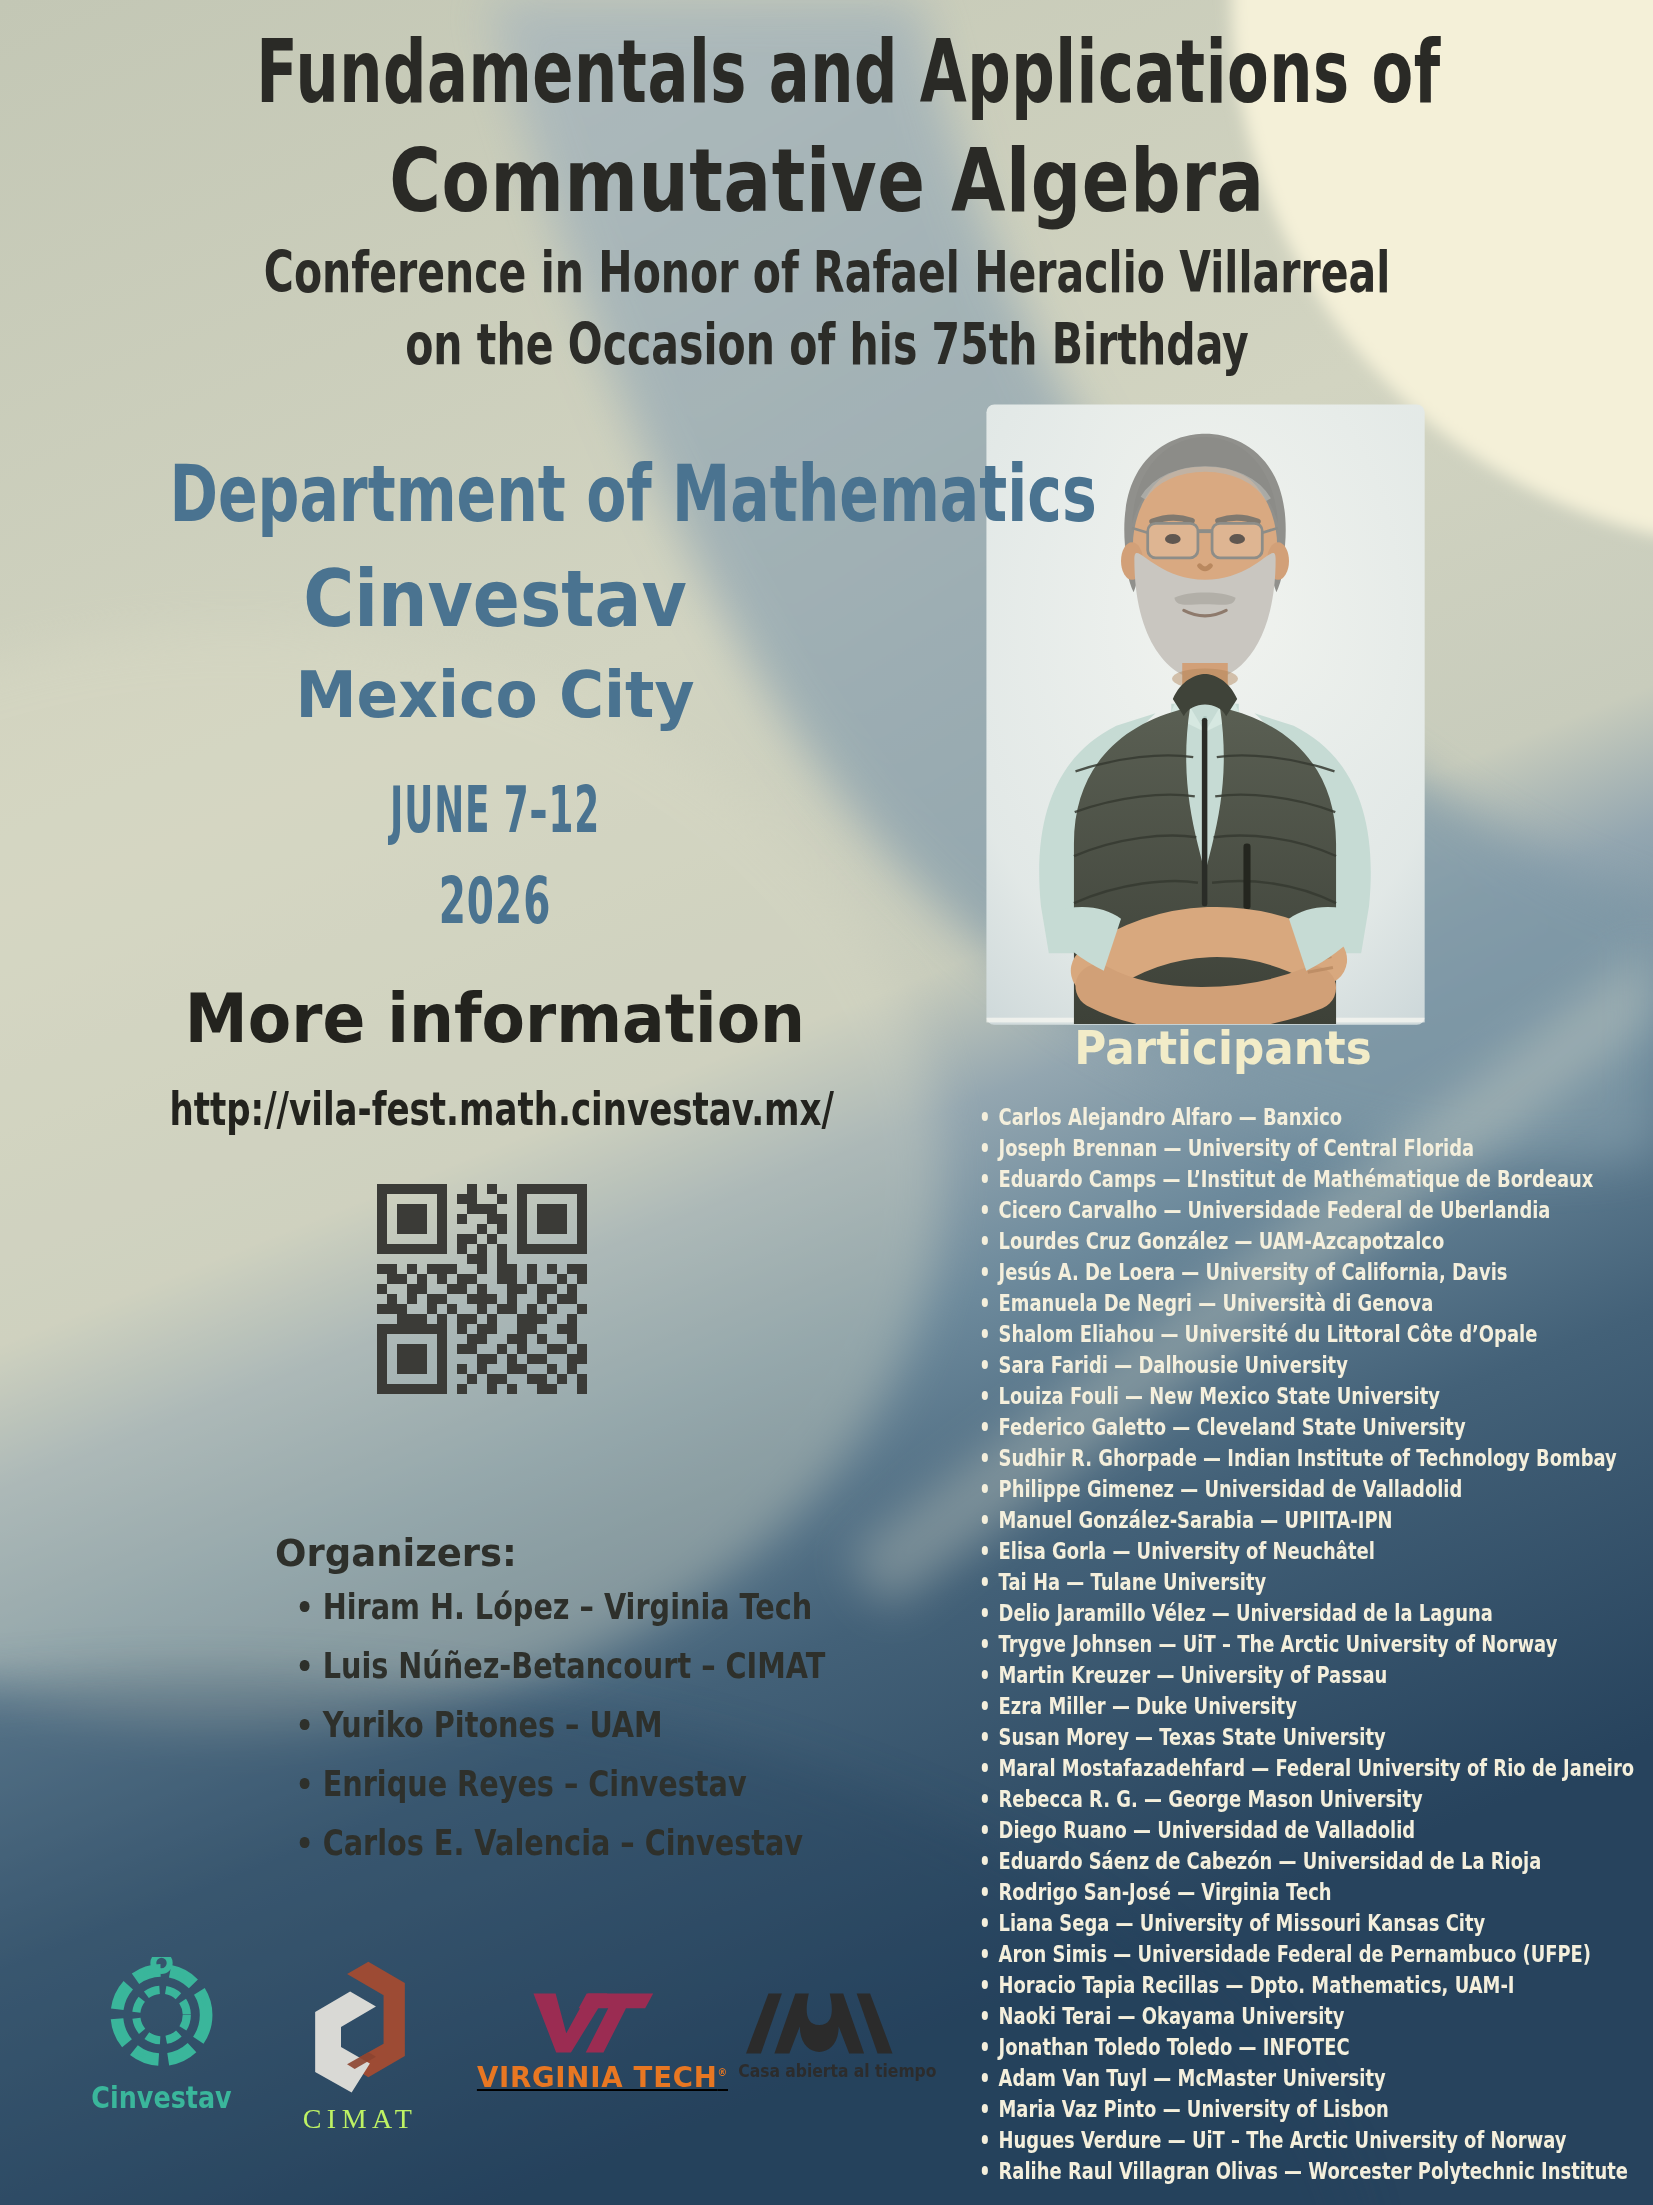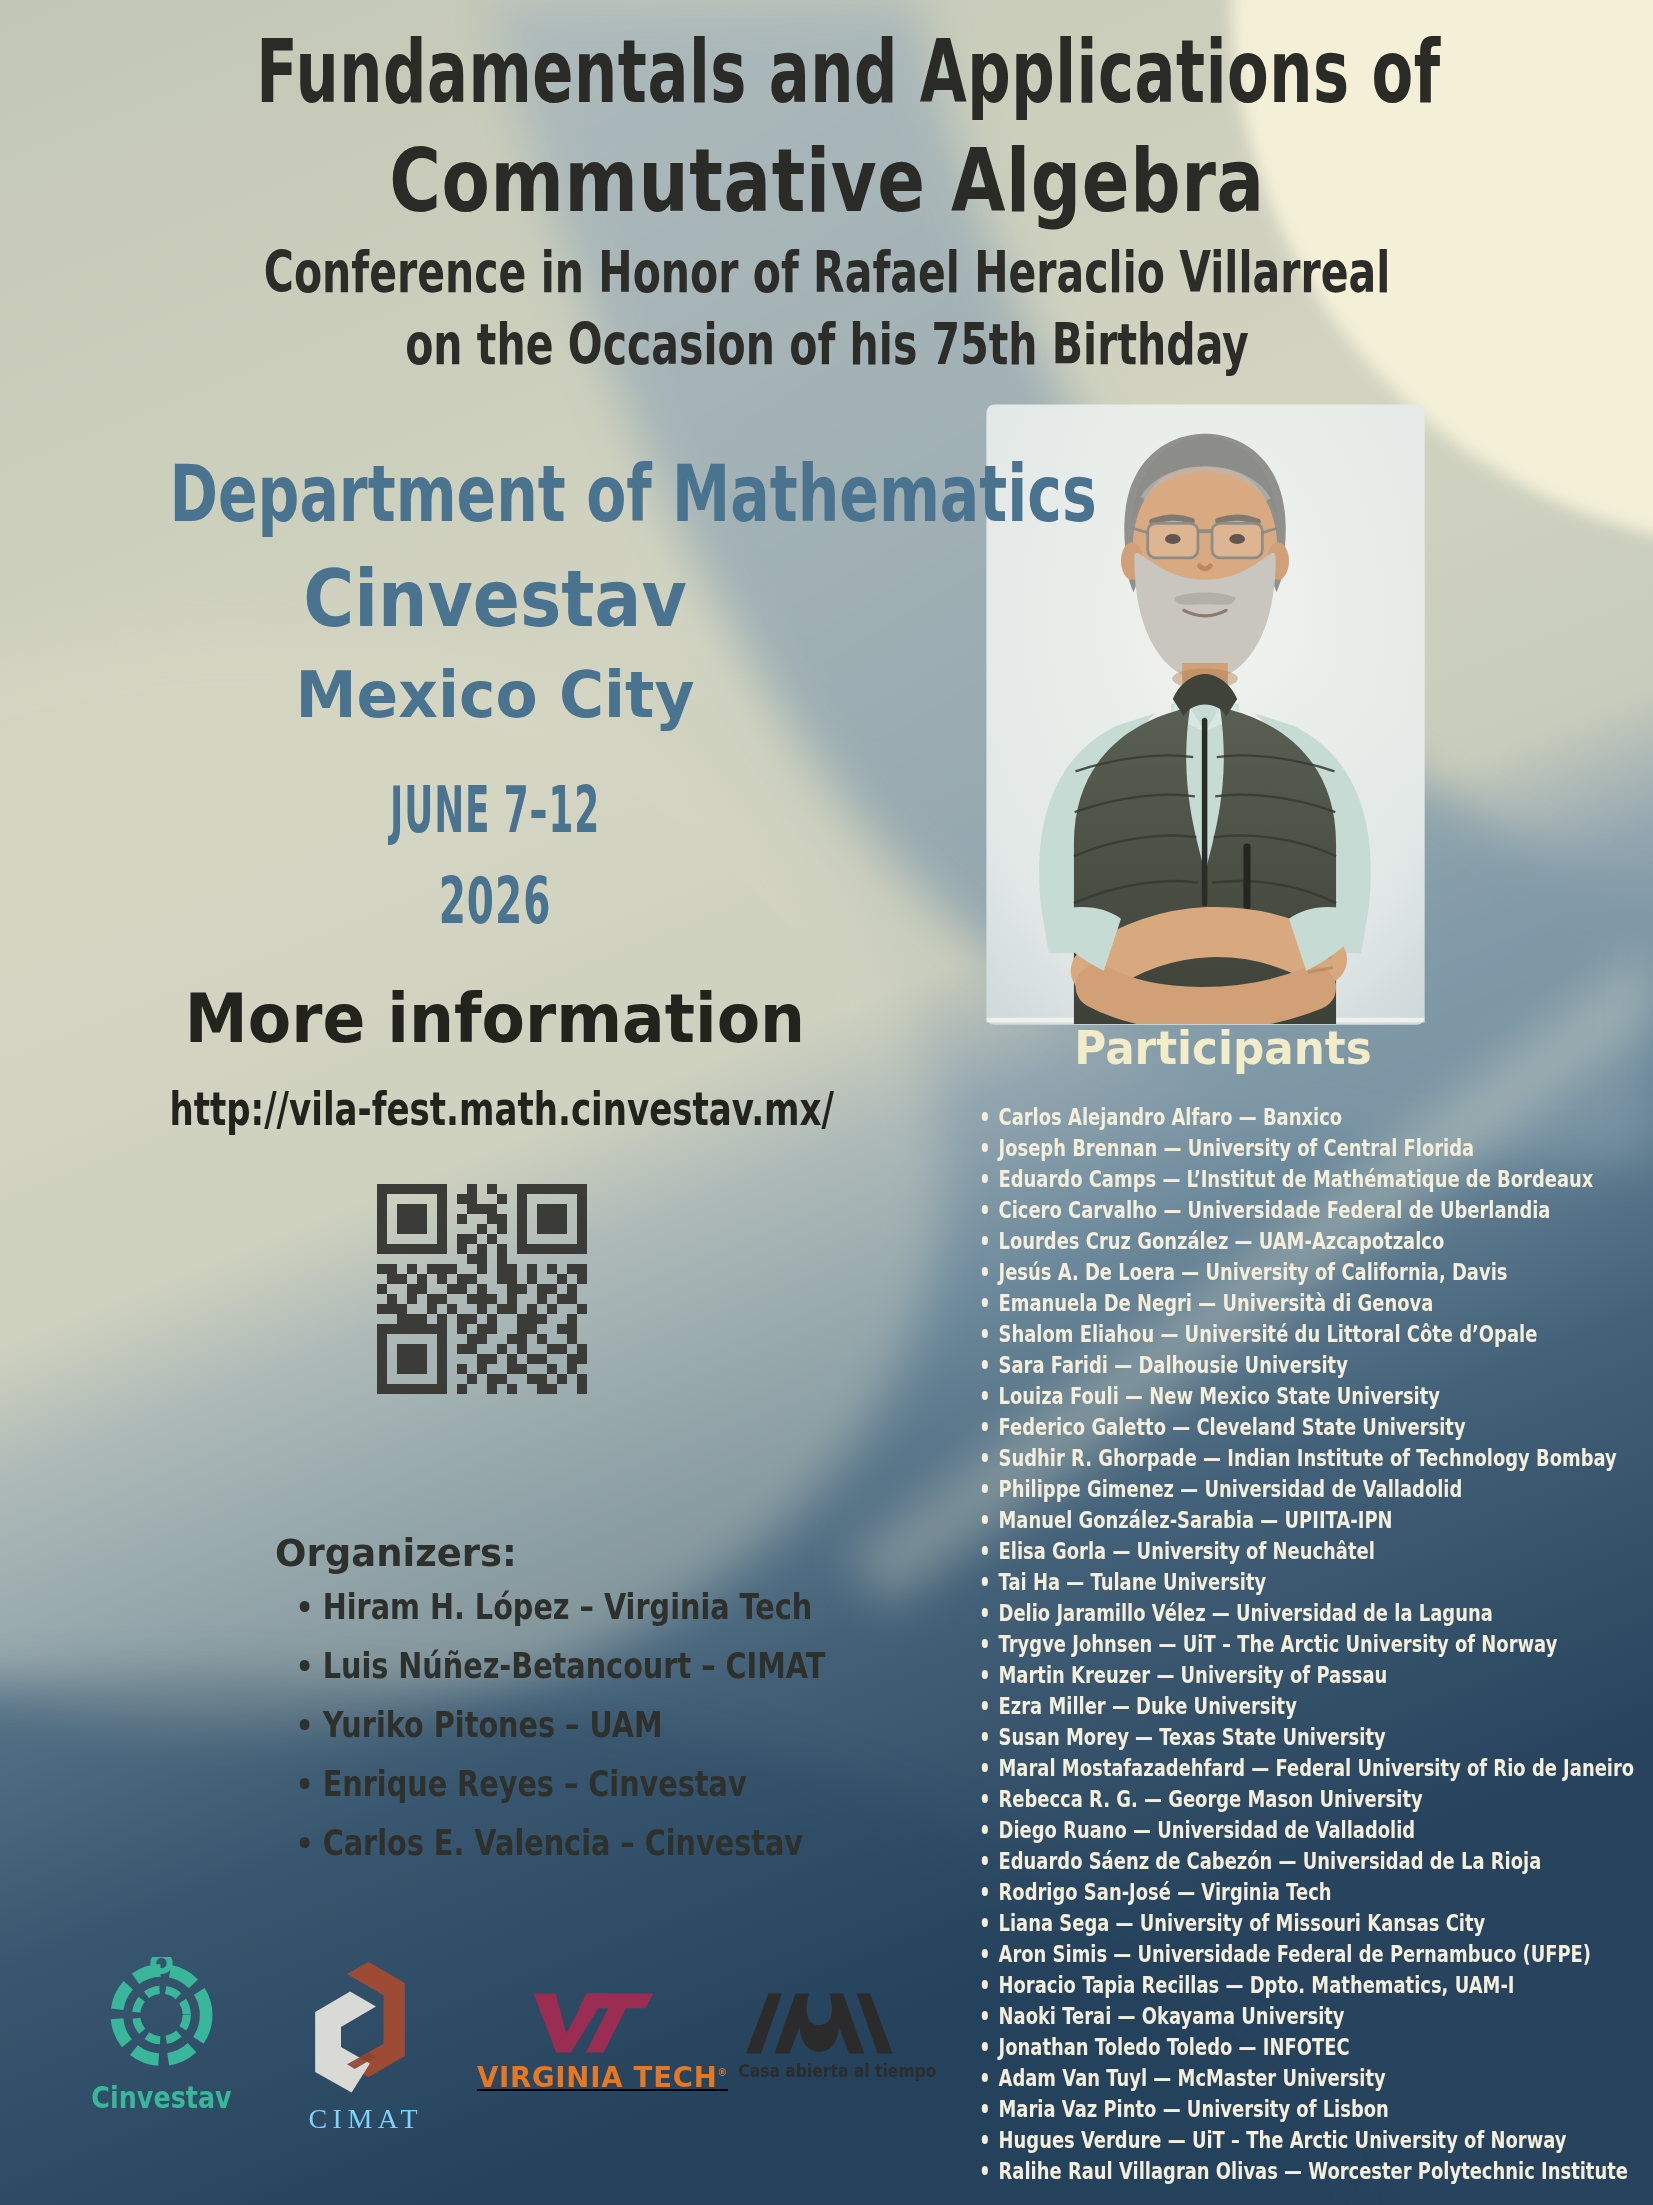--- a/index.html
+++ b/index.html
@@ -57,21 +57,21 @@
           transform:scaleX(.82);transform-origin:0 50%;}
   .o-item .dot{position:absolute;left:35px;top:50%;width:11.8px;height:11.8px;margin-top:-5.9px;
                border-radius:50%;background:#2e302b;}
 
   
   .logo{margin:0;text-align:center;}
   .logo figcaption{white-space:nowrap;}
   #lg-cinvestav{left:75px;top:1957px;width:173px;}
   #lg-cinvestav figcaption{font-size:31px;font-weight:bold;color:#3ab69b;transform:scaleX(.82);transform-origin:50% 50%;}
   #lg-cimat{left:297px;top:1957px;width:126px;}
-  #lg-cimat figcaption{font-family:"Liberation Serif","DejaVu Serif",serif;font-size:28px;color:#7dd3fc;letter-spacing:5.5px;margin-top:1.6px;text-align:right;}
+  #lg-cimat figcaption{font-family:"Liberation Serif","DejaVu Serif",serif;font-size:28px;color:#bef264;letter-spacing:5.5px;margin-top:1.6px;}
   #lg-vt{left:471px;top:1989px;width:236px;text-decoration:underline;}
   #lg-vt figcaption{font-size:29px;font-weight:bold;color:#e87722;letter-spacing:0.8px;transform:scaleX(.95);transform-origin:50% 50%;}
   #lg-vt sup{font-size:10.2px;color:#e87722;}
   #lg-uam{left:729px;top:1989px;width:185px;}
   #lg-uam figcaption{font-size:17.3px;font-weight:bold;color:#2c2c2c;transform:scaleX(.9);transform-origin:50% 50%;}
 </style>
 </head>
 <body>
 
 <div id="poster">

